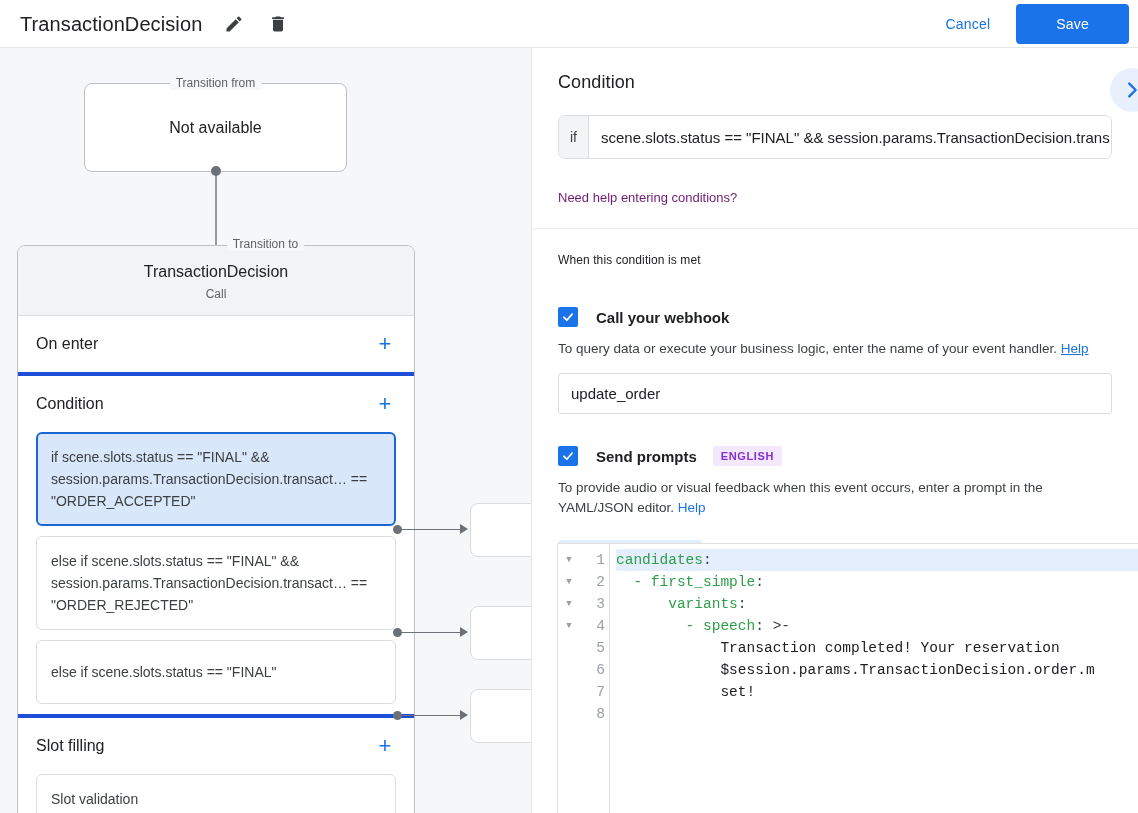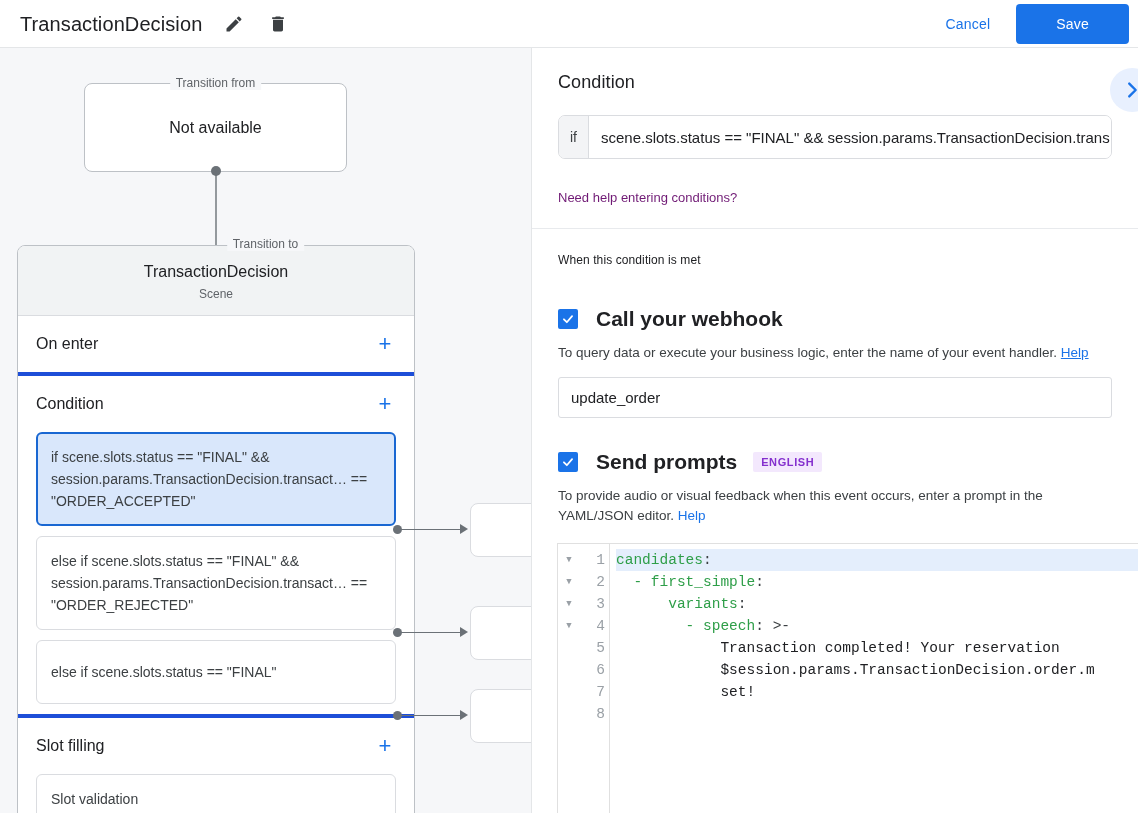--- a/index.html
+++ b/index.html
@@ -290,21 +290,21 @@
   .checkbox {
     width: 20px; height: 20px;
     border-radius: 2px;
     background: #1a73e8;
     display: flex; align-items: center; justify-content: center;
     cursor: pointer;
     flex: none;
   }
   .check-label {
     margin-left: 18px;
-    font-size: 21px;
+    font-size: 15px;
     font-weight: bold;
     color: #202124;
   }
   #english-badge {
     margin-left: 16px;
     background: #f3e8fd;
     color: #8430ce;
     font-size: 11px;
     font-weight: bold;
     letter-spacing: .6px;
@@ -452,21 +452,21 @@
 
   <div class="conn-dot" style="left:393px; top:663px;"></div>
   <div class="conn-line" style="left:400px; top:667px; width:62px;"></div>
   <div class="conn-arrow" style="left:460px; top:662px;"></div>
 
   <span id="transition-to-legend">Transition to</span>
   <div id="transition-to">
 
     <div id="scene-header">
       <div id="scene-name">TransactionDecision</div>
-      <div id="scene-sub">Scene</div>
+      <div id="scene-sub">Call</div>
     </div>
 
     <div class="sect">
       <div class="sect-head">
         <span class="sect-title">On enter</span>
         <span class="plus-btn">+</span>
       </div>
     </div>
 
     <div class="sect">

